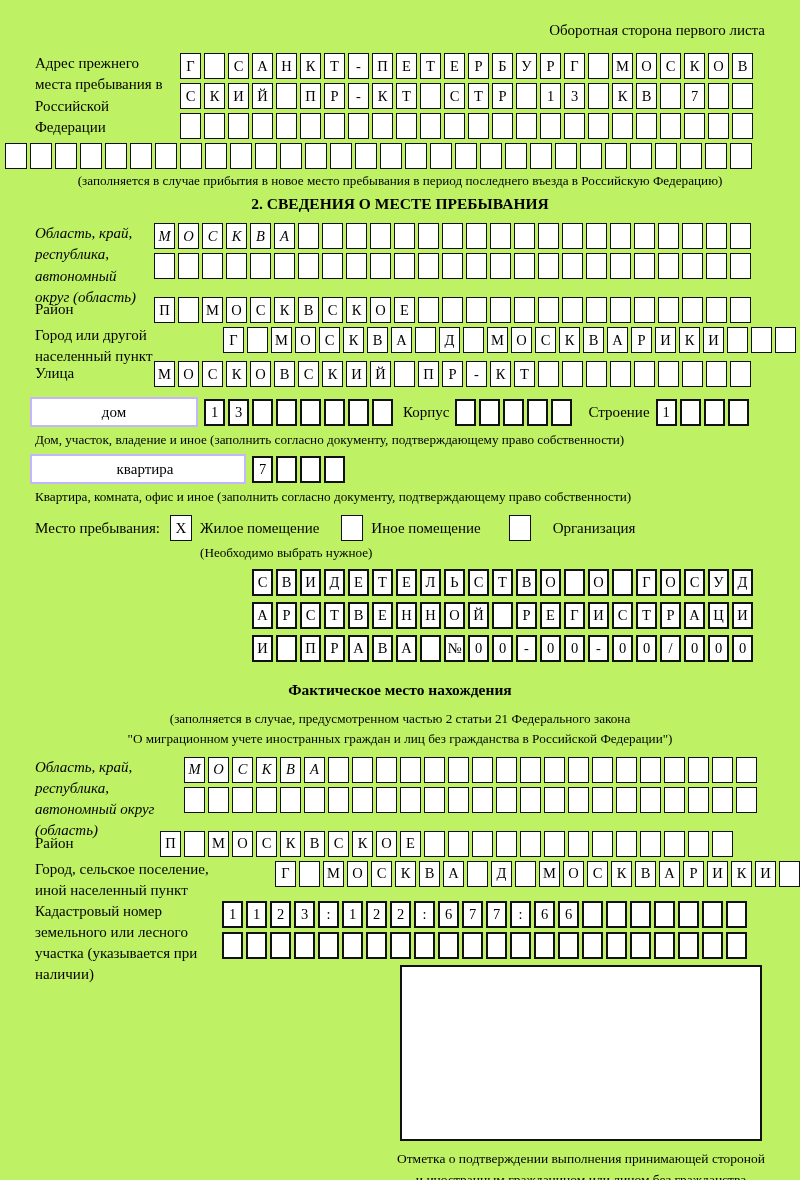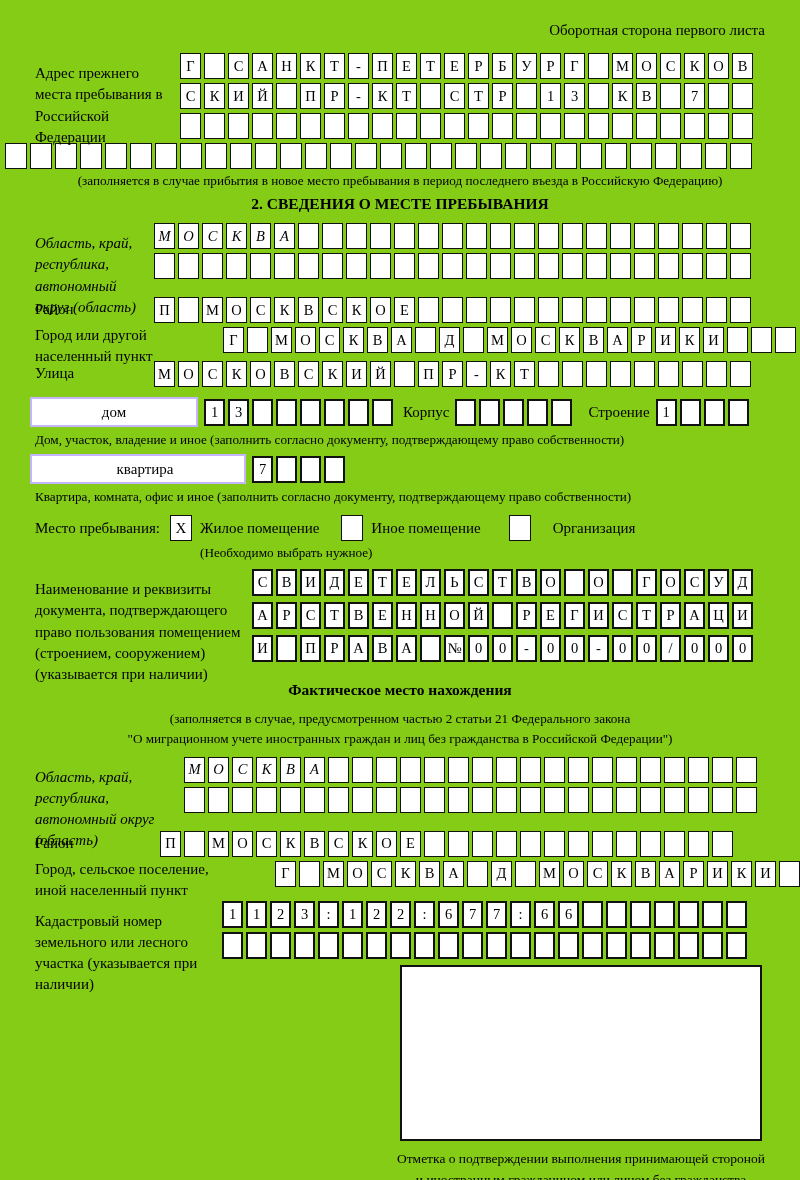--- a/index.html
+++ b/index.html
@@ -1,20 +1,20 @@
 <!DOCTYPE html>
 <html><head>
 <meta charset="utf-8">
 <style>
   html,body{margin:0;padding:0;background:#fff;}
-  .page{position:relative;width:800px;height:1180px;background:#84cc16;overflow:hidden;
+  .page{position:relative;width:800px;height:1180px;background:#bef264;overflow:hidden;
         font-family:"Liberation Serif","DejaVu Serif",serif;color:#000;}
   .head-right{padding:22px 35px 0 0;text-align:right;font-size:15px;}
   .group{position:relative;}
-  .flabel{position:absolute;left:35px;top:10px;font-size:15px;line-height:1.42;}
+  .flabel{position:absolute;left:35px;top:0;font-size:15px;line-height:1.42;}
   .inline-label{position:absolute;left:35px;top:4px;font-size:15px;}
   .cellrow{display:flex;gap:3px;margin-bottom:4px;}
   .cell{box-sizing:border-box;flex:0 0 21px;width:21px;height:26px;border:1.6px solid #111;
         display:flex;align-items:center;justify-content:center;font-size:14.5px;background:#fff;}
   .thick .cell{border-width:2px;height:27px;}
   .w30 .cell{flex-basis:22px;width:22px;}
   .ml5{margin-left:5px;}   .ml154{margin-left:154px;} .ml160{margin-left:160px;}
   .ml178{margin-left:178px;} .ml180{margin-left:180px;} .ml184{margin-left:184px;}
   .ml222{margin-left:222px;} .ml230{margin-left:230px;} .ml252{margin-left:252px;}
   .note{font-size:13.2px;}
@@ -362,21 +362,20 @@
     <span class="checkbox" style="margin-left:10px;">X</span>
     <span style="margin-left:8px;">Жилое помещение</span>
     <span class="checkbox" style="margin-left:22px;"></span>
     <span style="margin-left:8px;">Иное помещение</span>
     <span class="checkbox" style="margin-left:28px;"></span>
     <span style="margin-left:22px;">Организация</span>
   </div>
   <div class="stay-note">(Необходимо выбрать нужное)</div>
 
   <section class="group h-doc mt8 doc-rows">
-    <div class="flabel" style="width:215px;">Наименование и реквизиты документа, подтверждающего право пользования помещением (строением, сооружением) (указывается при наличии)</div>
     <div class="cellrow thick ml252">
         <span class="cell">С</span>
         <span class="cell">В</span>
         <span class="cell">И</span>
         <span class="cell">Д</span>
         <span class="cell">Е</span>
         <span class="cell">Т</span>
         <span class="cell">Е</span>
         <span class="cell">Л</span>
         <span class="cell">Ь</span>

